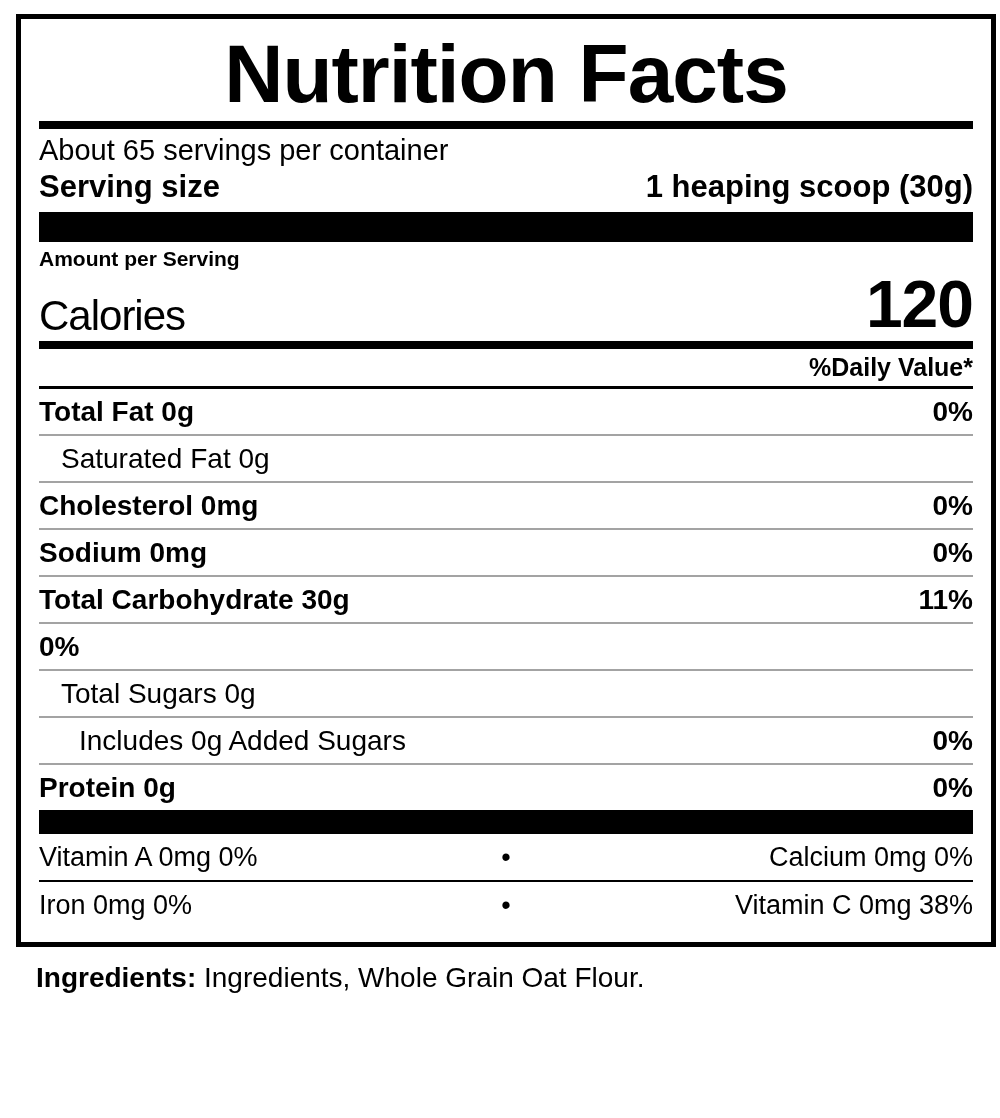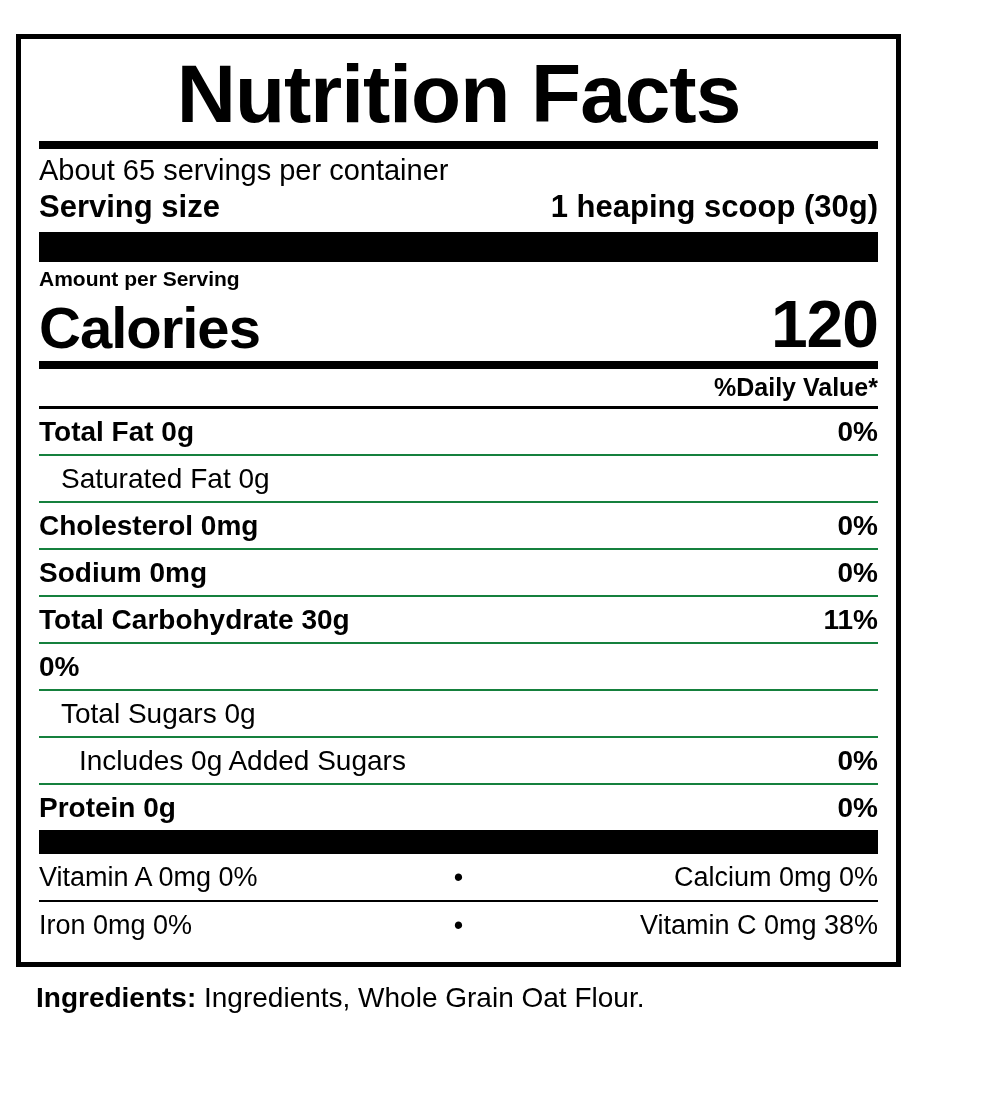--- a/index.html
+++ b/index.html
@@ -18,22 +18,21 @@
   .label-wrap {
     box-sizing: border-box;
     width: 1000px;
     padding: 14px 16px 0 16px;
   }
 
   .panel {
     box-sizing: border-box;
     border: 5px solid #000;
     padding: 10px 18px 14px 18px;
-    width: 885px;
-    margin-top: 20px;
+    width: 980px;
   }
 
   
   .title {
     font-size: 82px;
     font-weight: bold;
     line-height: 0.95;
     letter-spacing: -1px;
     text-align: center;
     margin: 6px 0 8px 0;
@@ -66,22 +65,22 @@
   }
 
   .calories-row {
     display: flex;
     justify-content: space-between;
     align-items: flex-end;
     line-height: 1;
     padding-bottom: 4px;
   }
   .calories-label {
-    font-size: 58px;
-    font-weight: bold;
+    font-size: 42px;
+    font-weight: normal;
     letter-spacing: -1px;
   }
   .calories-value {
     font-size: 66px;
     font-weight: bold;
     letter-spacing: -1px;
   }
 
   .dv-header {
     text-align: right;
@@ -89,21 +88,21 @@
     font-weight: bold;
     padding: 4px 0 4px 0;
   }
 
   .nut-row {
     display: flex;
     justify-content: space-between;
     align-items: baseline;
     font-size: 28px;
     padding: 7px 0 6px 0;
-    border-top: 2px solid #15803d;
+    border-top: 2px solid #a3a3a3;
   }
   .nut-row.first { border-top: 3px solid #000; }
   .nut-row .name { white-space: nowrap; }
   .nut-row .pct { font-weight: bold; white-space: nowrap; }
   .indent1 { padding-left: 22px; }
   .indent2 { padding-left: 40px; }
   .bold { font-weight: bold; }
   .ital { font-style: italic; }
 
   .vit-row {

